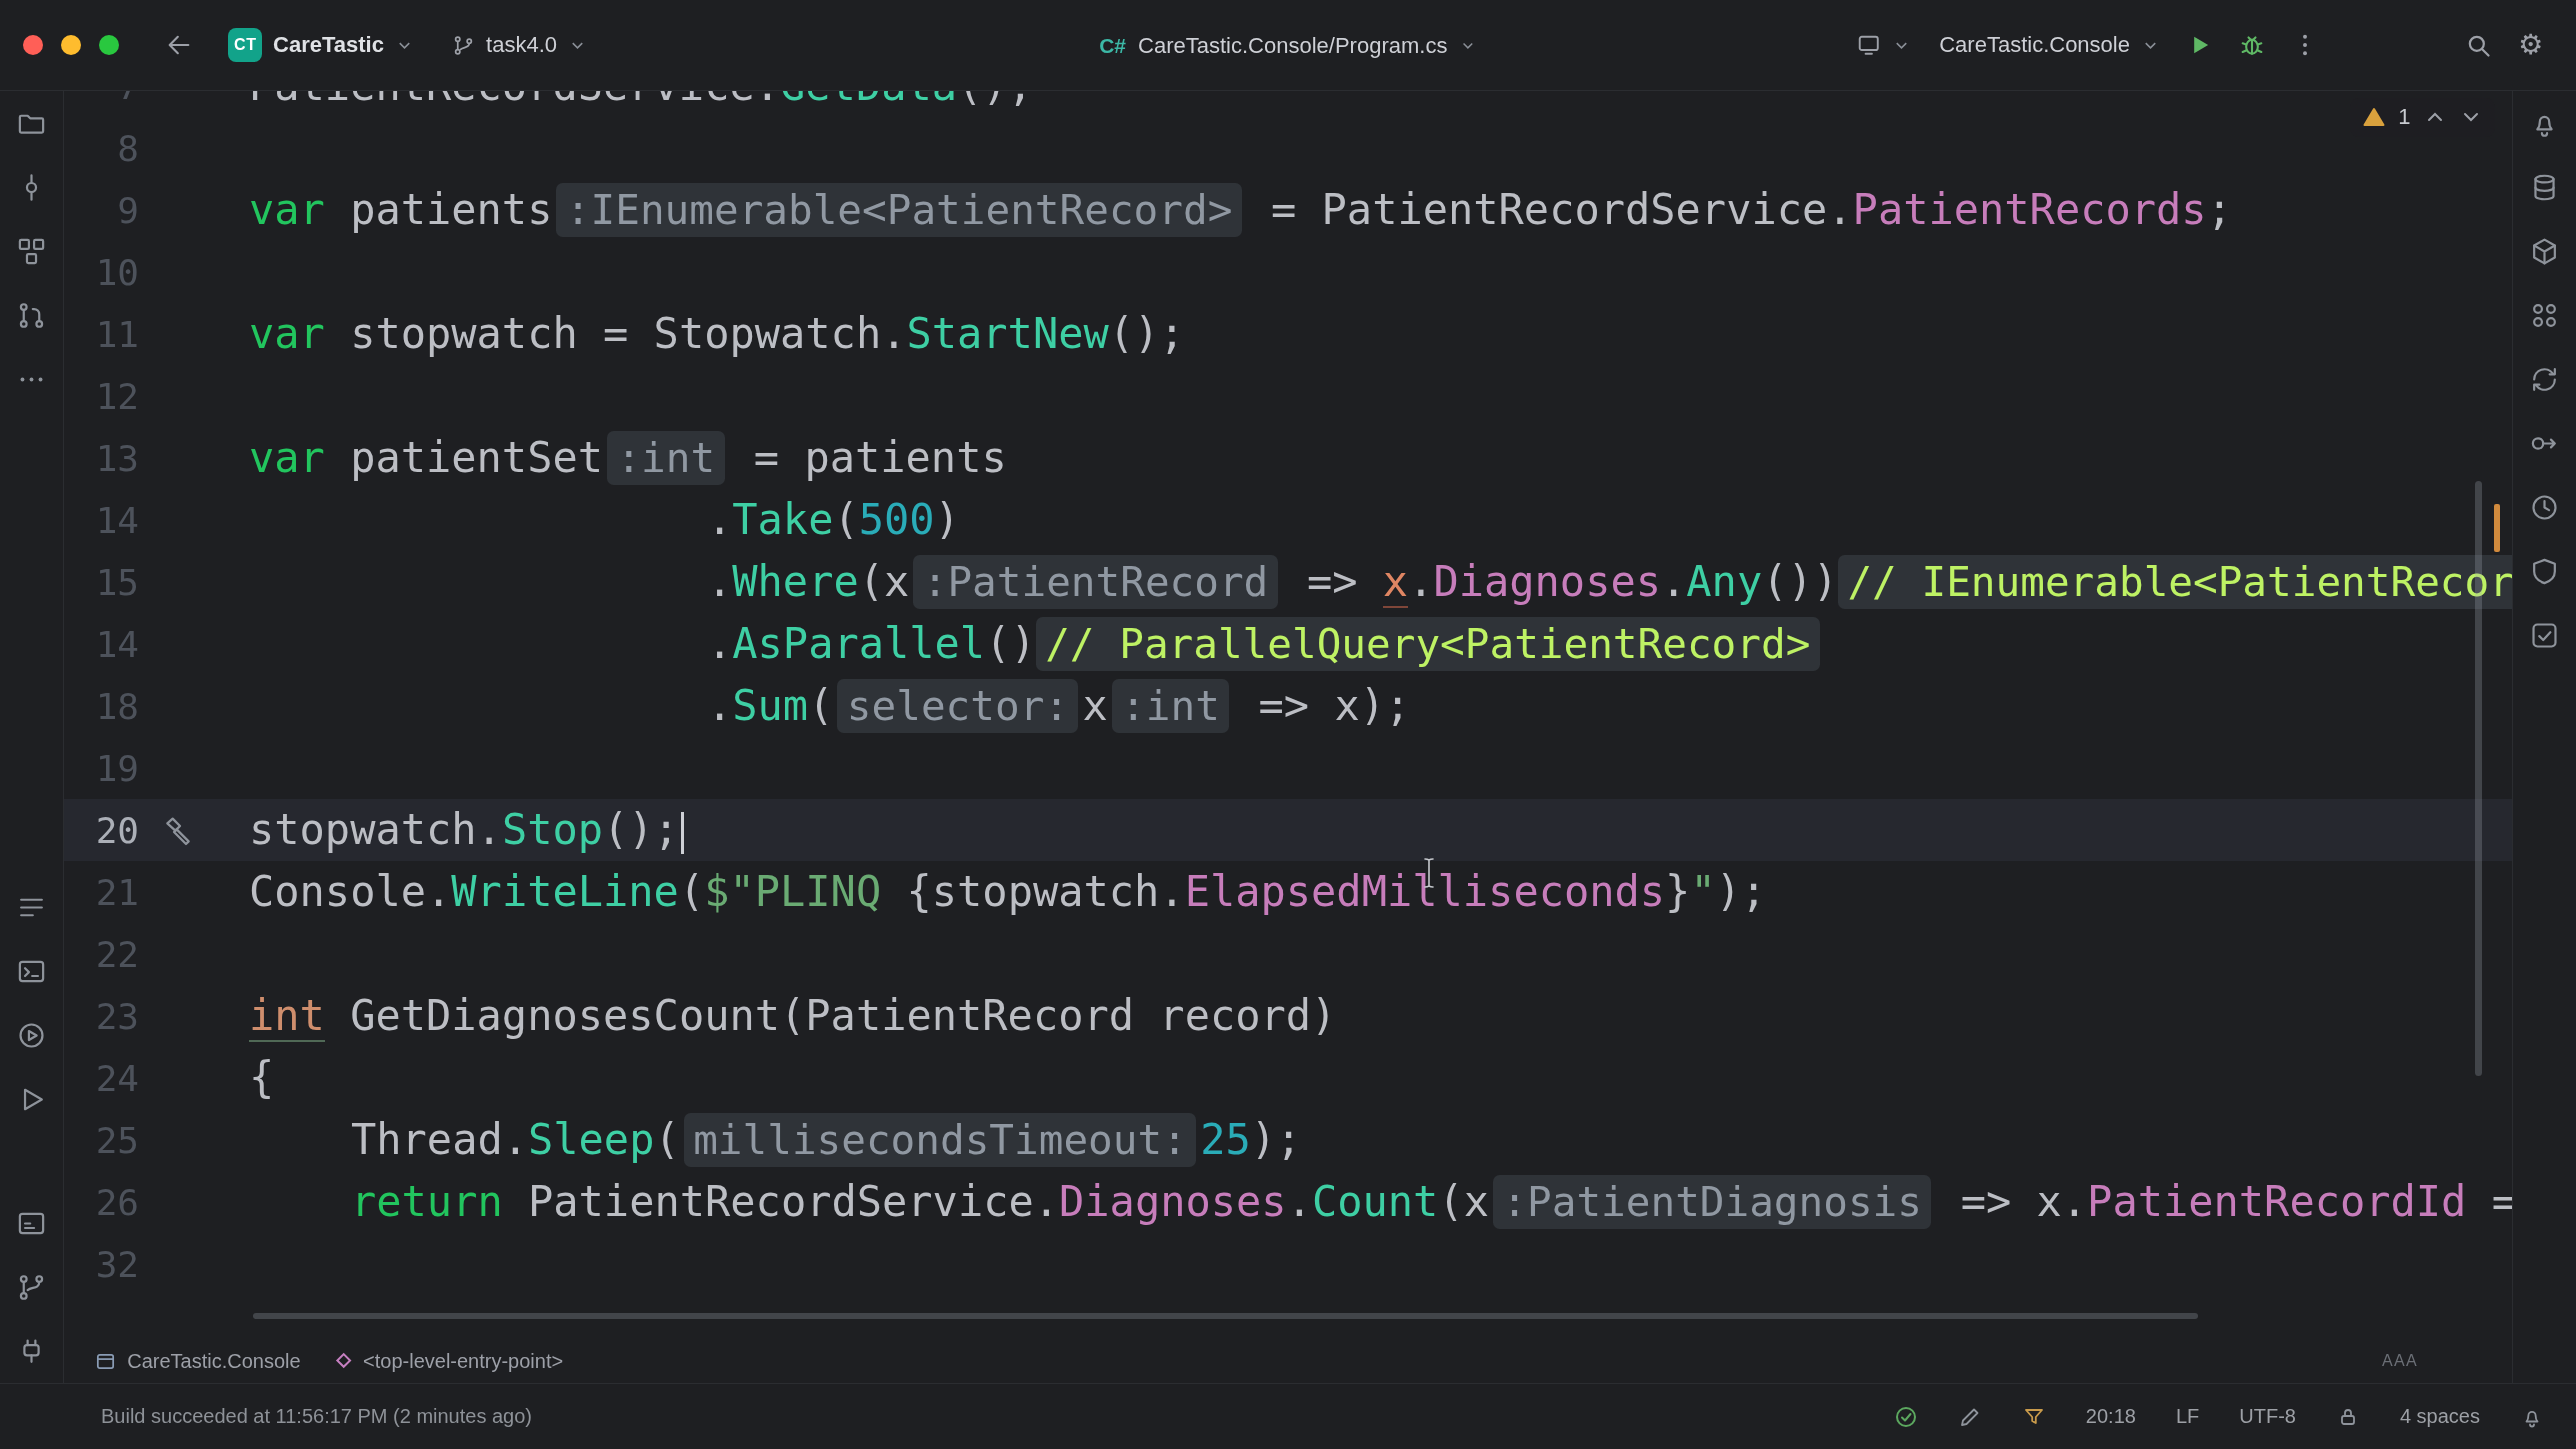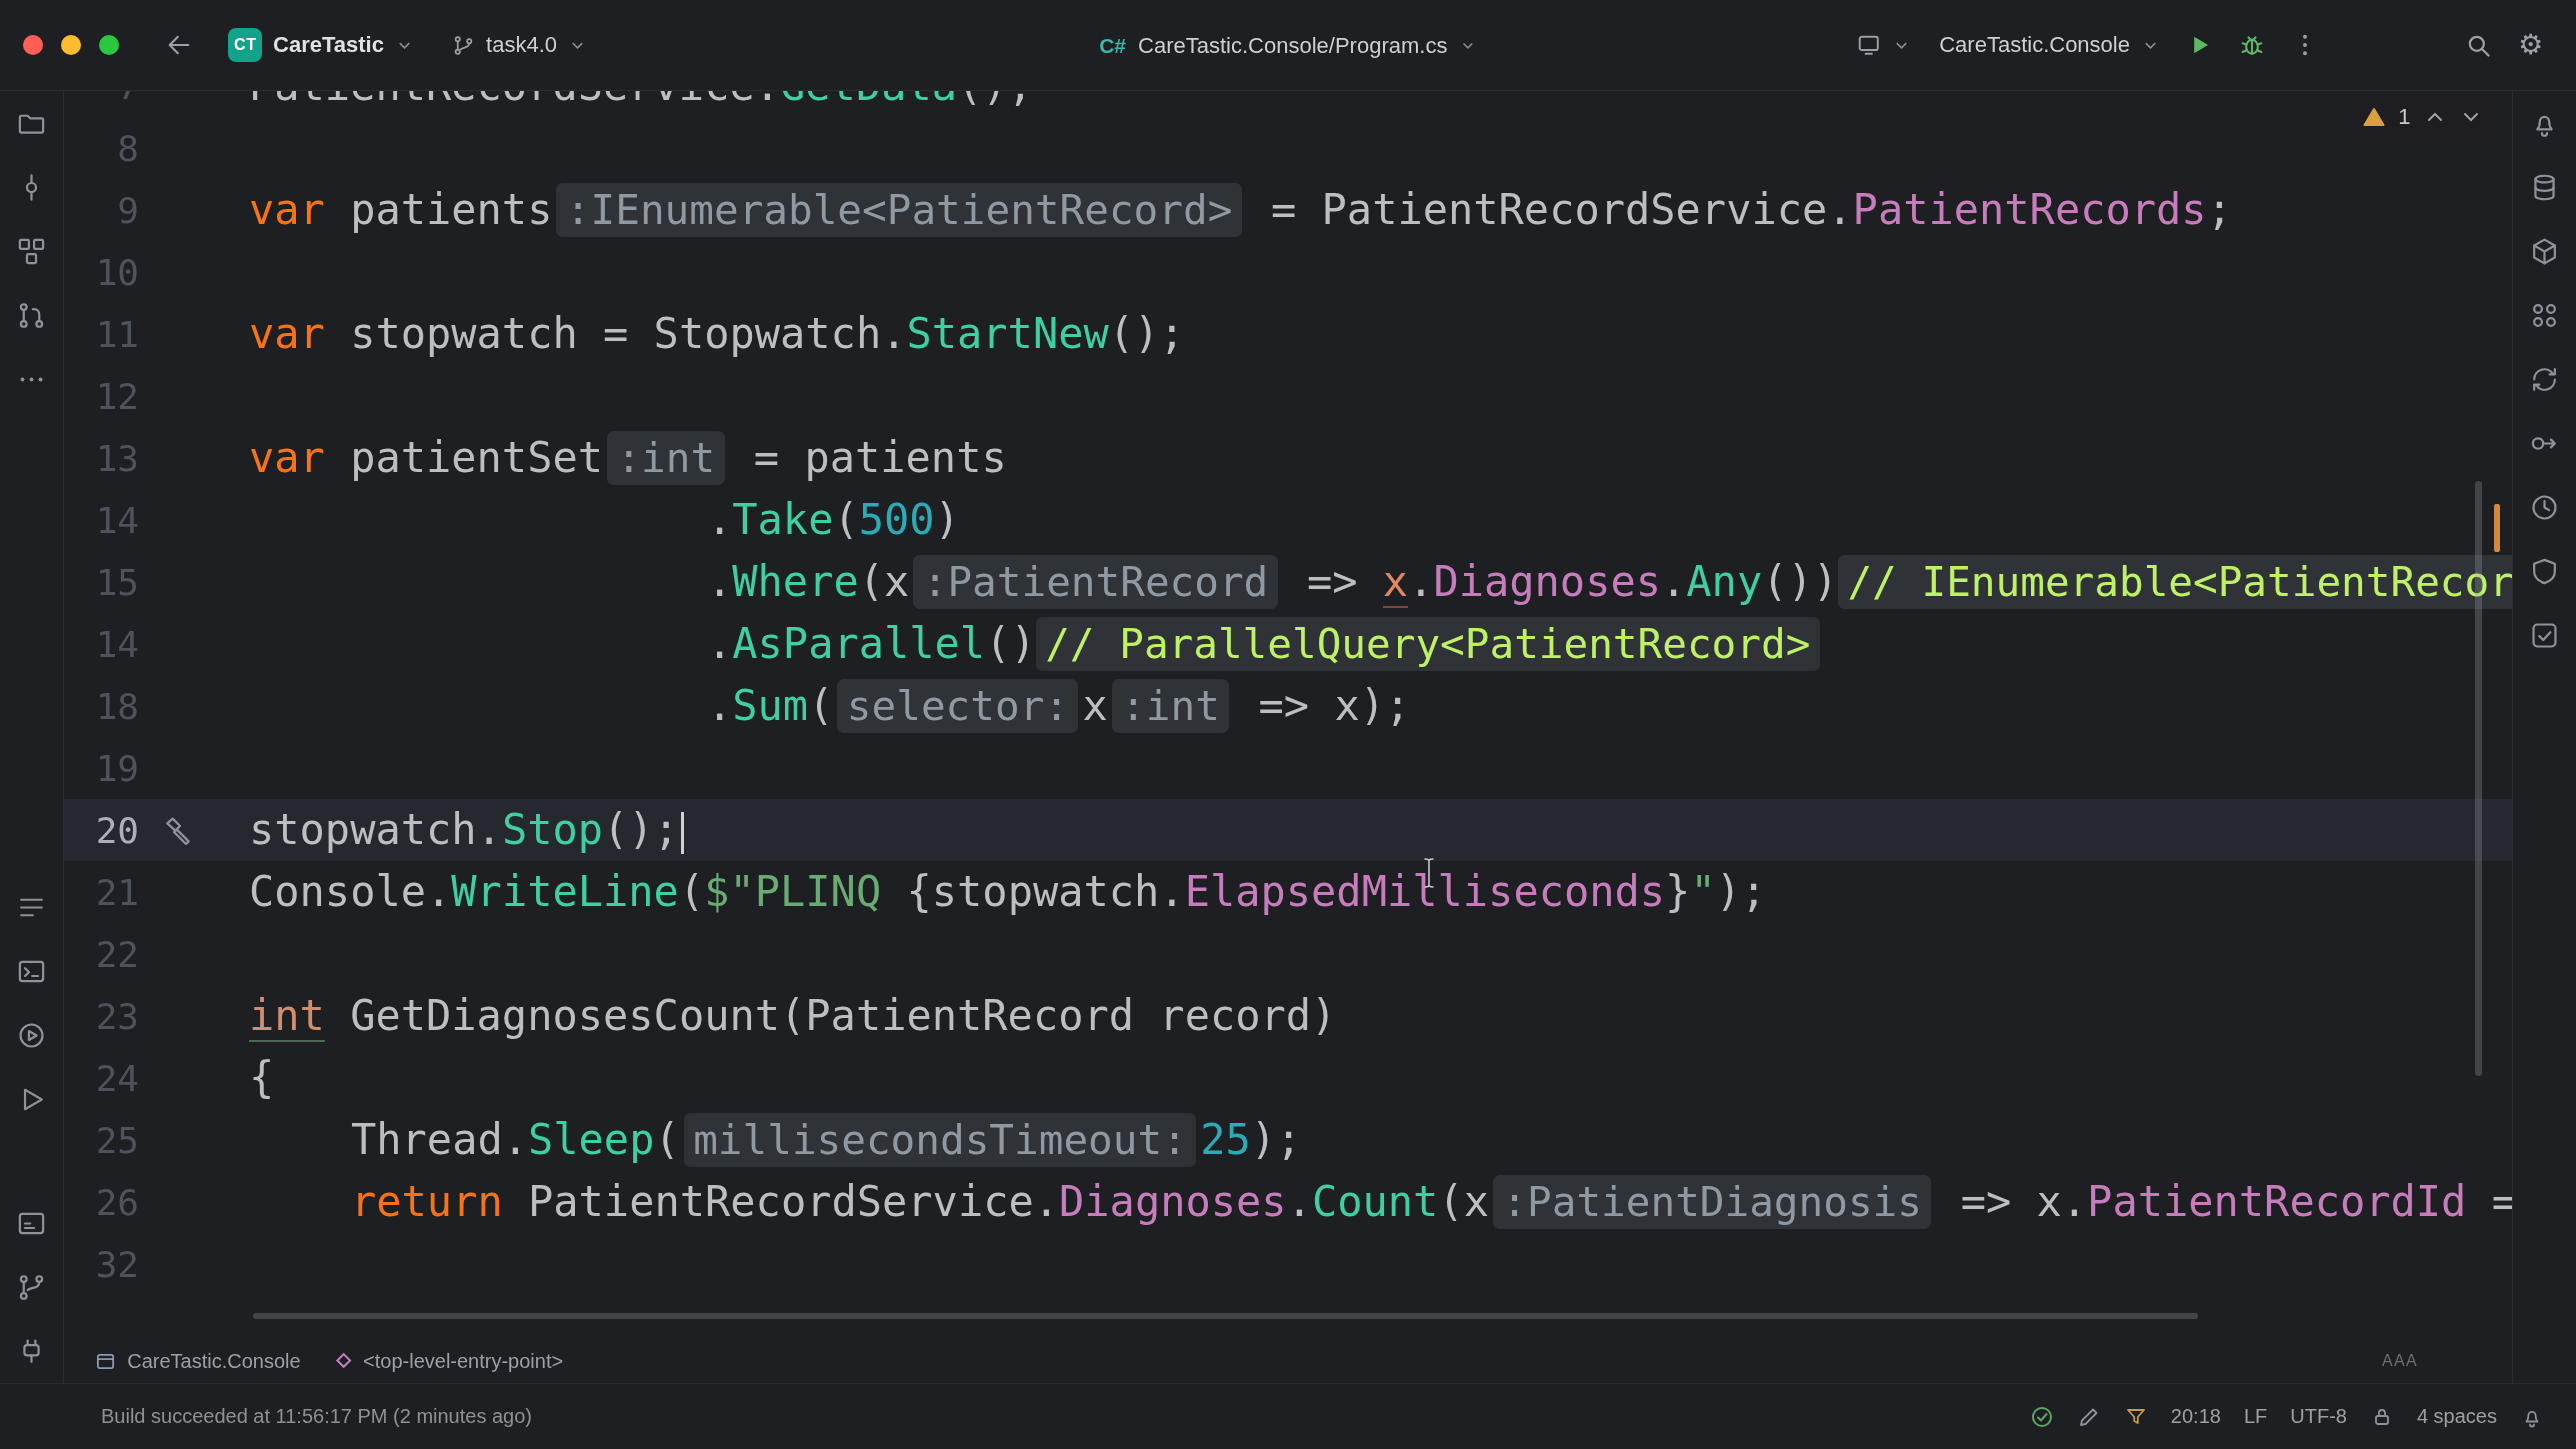--- a/index.html
+++ b/index.html
@@ -42,21 +42,21 @@
   #code-lines{position:absolute;top:-36px;left:0;right:0}
   .row{display:flex;height:62px;align-items:center;position:relative}
   .row.current{background:#26282f}
   .ln{width:75px;text-align:right;font:36px "DejaVu Sans Mono",monospace;color:#4d525b;flex:none}
   .row.current .ln{color:#abafb7}
   .gicon{width:110px;flex:none;display:flex;align-items:center;padding-left:23px;color:#8e939b}
   .gicon svg{width:32px;height:32px}
   .code{white-space:pre;font:42px/62px "DejaVu Sans Mono",monospace;color:#bcbec4}
   .t-p{color:#bcbec4}
   .t-id{color:#bcbec4}
-  .t-kw{color:#f97316}
+  .t-kw{color:#22c55e}
   .t-kwu{color:#cf8e6d;border-bottom:2px solid rgba(122,165,130,.55)}
   .t-m{color:#3ecfa4}
   .t-pr{color:#c77dbb}
   .t-s{color:#6aab73}
   .t-num{color:#2aacb8}
   .t-wx{color:#e08663;border-bottom:2px solid rgba(224,110,80,.5)}
   .t-h,.t-lh{background:#2f3338;color:#9098a2;border-radius:6.7px;padding:2.7px 9.4px;font-size:41px;margin:0 4px}
   .t-lh{color:#bef264;margin-left:0}
   .caret{display:inline-block;width:2.7px;height:42px;background:#ced0d6;vertical-align:middle;margin-left:2px}
 
@@ -74,21 +74,21 @@
   #breadcrumbs{position:absolute;left:64px;right:64px;top:1339px;height:44px;display:flex;align-items:center;
     gap:35px;padding-left:29.5px;font-size:20px;color:#9da0a8;background:#1e1f22}
   .crumb{display:flex;align-items:center;gap:10.7px}
   .crumb svg{width:23px;height:23px}
   .diamond{width:11.4px;height:11.4px;border:2px solid #c57fc0;transform:rotate(45deg);margin:0 2.7px}
   #text-size-widget{position:absolute;right:94px;font-size:16px;color:#6b6f76;letter-spacing:1.3px}
 
   
   #statusbar{position:absolute;bottom:0;left:0;width:100%;height:66px;border-top:0.7px solid #2b2d31;
     display:flex;align-items:center;padding:0 32px 0 101px;font-size:20px;color:#8e9298;background:#1e1f22}
-  #statusbar .right{margin-left:auto;display:flex;align-items:center;gap:23px;color:#9da0a6}
+  #statusbar .right{margin-left:auto;display:flex;align-items:center;gap:40px;color:#9da0a6}
   #statusbar svg{width:24px;height:24px}
   .sb-item{display:flex;align-items:center}
 </style>
 </head>
 <body>
 
 <header id="titlebar">
   <div class="traffic">
     <span class="tl red"></span>
     <span class="tl yellow"></span>

